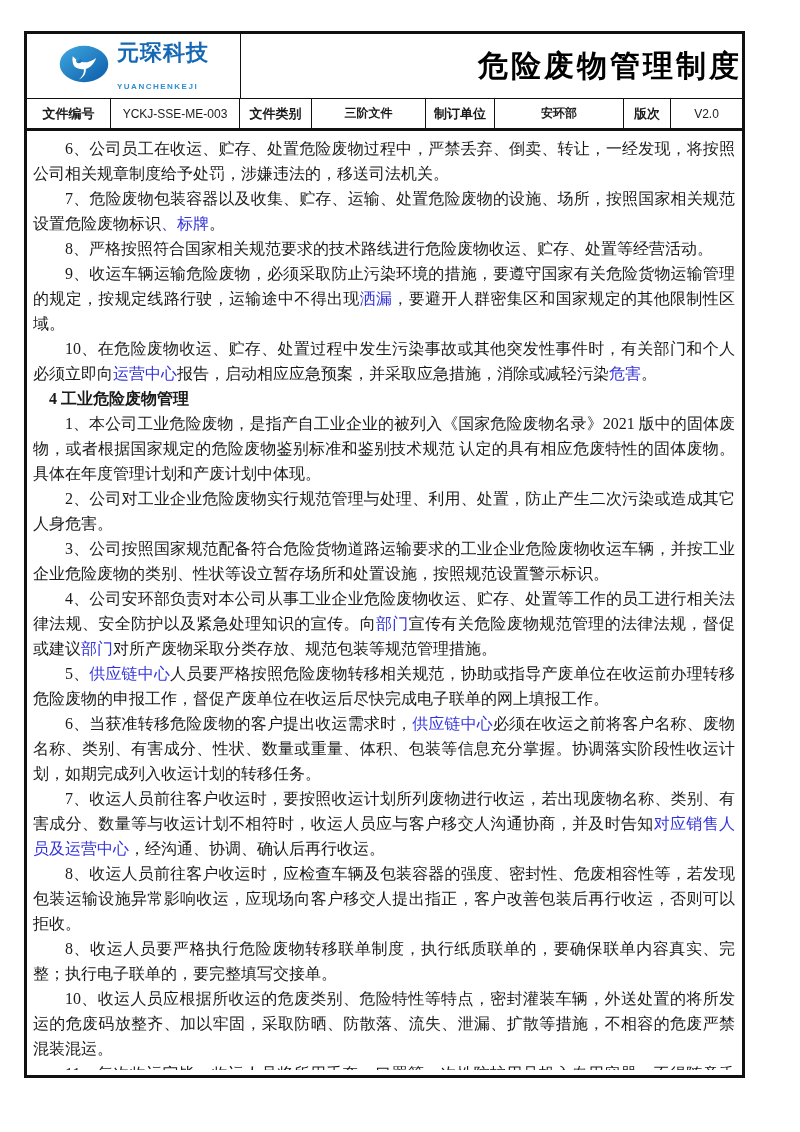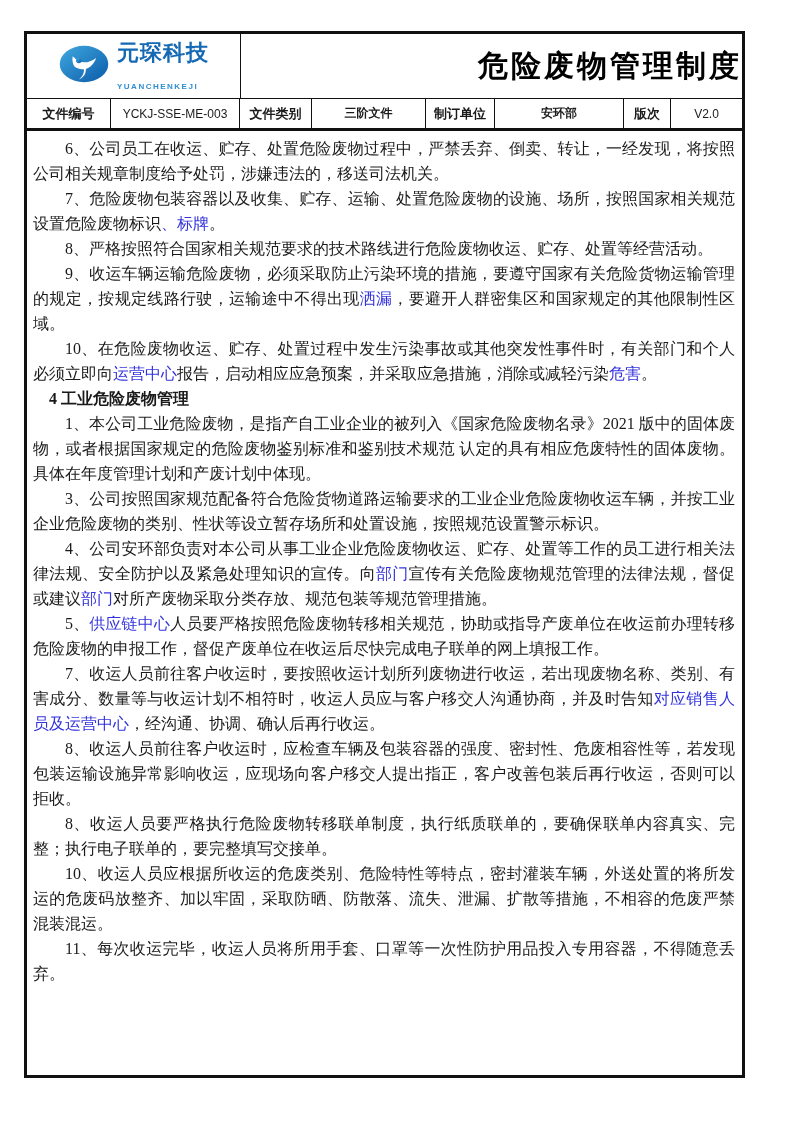--- a/index.html
+++ b/index.html
@@ -112,23 +112,25 @@
   </div>
 
   <div class="doc-body" id="doc-body">
       <p><span>6、公司员工在收运、贮存、处置危险废物过程中，严禁丢弃、倒卖、转让，一经发现，将按照公司相关规章制度给予处罚，涉嫌违法的，移送司法机关。</span></p>
       <p><span>7、危险废物包装容器以及收集、贮存、运输、处置危险废物的设施、场所，按照国家相关规范设置危险废物标识</span><span class="blue-ins">、标牌</span><span>。</span></p>
       <p><span>8、严格按照符合国家相关规范要求的技术路线进行危险废物收运、贮存、处置等经营活动。</span></p>
       <p><span>9、收运车辆运输危险废物，必须采取防止污染环境的措施，要遵守国家有关危险货物运输管理的规定，按规定线路行驶，运输途中不得出现</span><span class="blue-ins">洒漏</span><span>，要避开人群密集区和国家规定的其他限制性区域。</span></p>
       <p><span>10、在危险废物收运、贮存、处置过程中发生污染事故或其他突发性事件时，有关部门和个人必须立即向</span><span class="blue-ins">运营中心</span><span>报告，启动相应应急预案，并采取应急措施，消除或减轻污染</span><span class="blue-ins">危害</span><span>。</span></p>
       <p class="sec-heading"><span>4 工业危险废物管理</span></p>
       <p><span>1、本公司工业危险废物，是指产自工业企业的被列入《国家危险废物名录》2021 版中的固体废物，或者根据国家规定的危险废物鉴别标准和鉴别技术规范 认定的具有相应危废特性的固体废物。具体在年度管理计划和产废计划中体现。</span></p>
+      <p><span>2、公司对工业企业危险废物实行规范管理与处理、利用、处置，防止产生二次污染或造成其它人身危害。</span></p>
       <p><span>3、公司按照国家规范配备符合危险货物道路运输要求的工业企业危险废物收运车辆，并按工业企业危险废物的类别、性状等设立暂存场所和处置设施，按照规范设置警示标识。</span></p>
       <p><span>4、公司安环部负责对本公司从事工业企业危险废物收运、贮存、处置等工作的员工进行相关法律法规、安全防护以及紧急处理知识的宣传。向</span><span class="blue-ins">部门</span><span>宣传有关危险废物规范管理的法律法规，督促或建议</span><span class="blue-ins">部门</span><span>对所产废物采取分类存放、规范包装等规范管理措施。</span></p>
       <p><span>5、</span><span class="blue-ins">供应链中心</span><span>人员要严格按照危险废物转移相关规范，协助或指导产废单位在收运前办理转移危险废物的申报工作，督促产废单位在收运后尽快完成电子联单的网上填报工作。</span></p>
+      <p><span>6、当获准转移危险废物的客户提出收运需求时，</span><span class="blue-ins">供应链中心</span><span>必须在收运之前将客户名称、废物名称、类别、有害成分、性状、数量或重量、体积、包装等信息充分掌握。协调落实阶段性收运计划，如期完成列入收运计划的转移任务。</span></p>
       <p><span>7、收运人员前往客户收运时，要按照收运计划所列废物进行收运，若出现废物名称、类别、有害成分、数量等与收运计划不相符时，收运人员应与客户移交人沟通协商，并及时告知</span><span class="blue-ins">对应销售人员及运营中心</span><span>，经沟通、协调、确认后再行收运。</span></p>
       <p><span>8、收运人员前往客户收运时，应检查车辆及包装容器的强度、密封性、危废相容性等，若发现包装运输设施异常影响收运，应现场向客户移交人提出指正，客户改善包装后再行收运，否则可以拒收。</span></p>
       <p><span>8、收运人员要严格执行危险废物转移联单制度，执行纸质联单的，要确保联单内容真实、完整；执行电子联单的，要完整填写交接单。</span></p>
       <p><span>10、收运人员应根据所收运的危废类别、危险特性等特点，密封灌装车辆，外送处置的将所发运的危废码放整齐、加以牢固，采取防晒、防散落、流失、泄漏、扩散等措施，不相容的危废严禁混装混运。</span></p>
       <p><span>11、每次收运完毕，收运人员将所用手套、口罩等一次性防护用品投入专用容器，不得随意丢弃。</span></p>
     </div>
 
 </div>
 
 </body></html>

